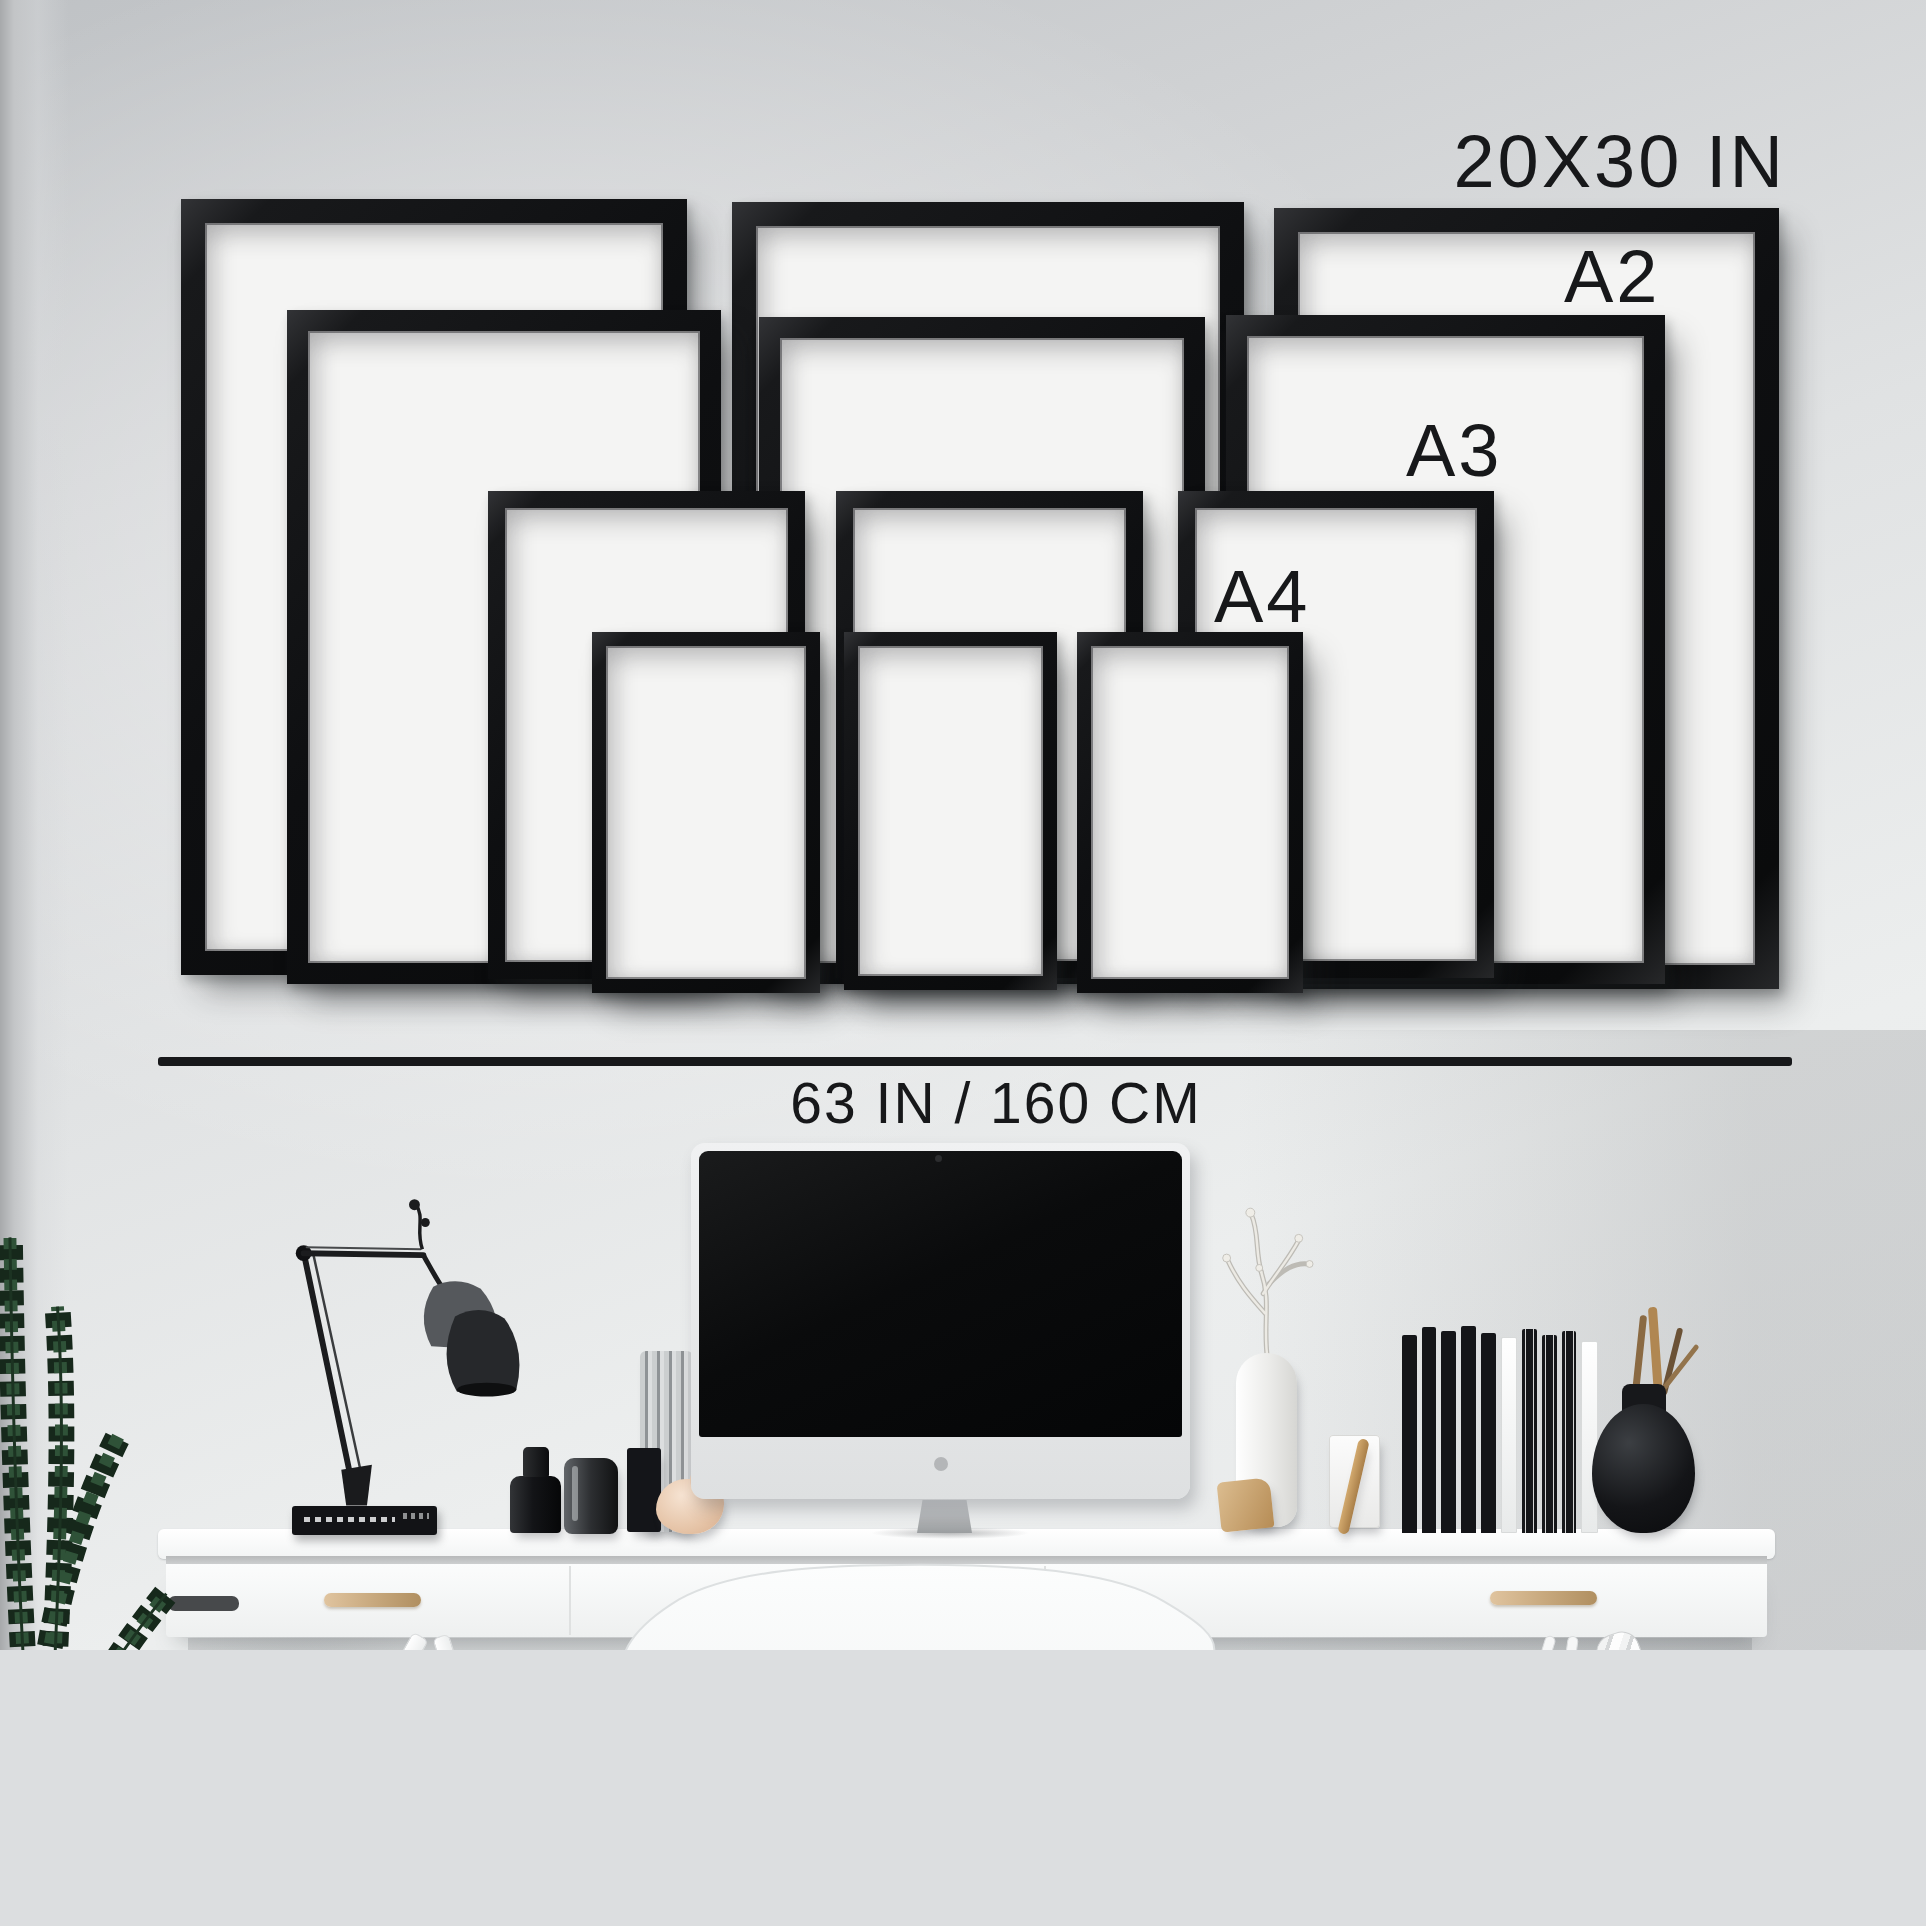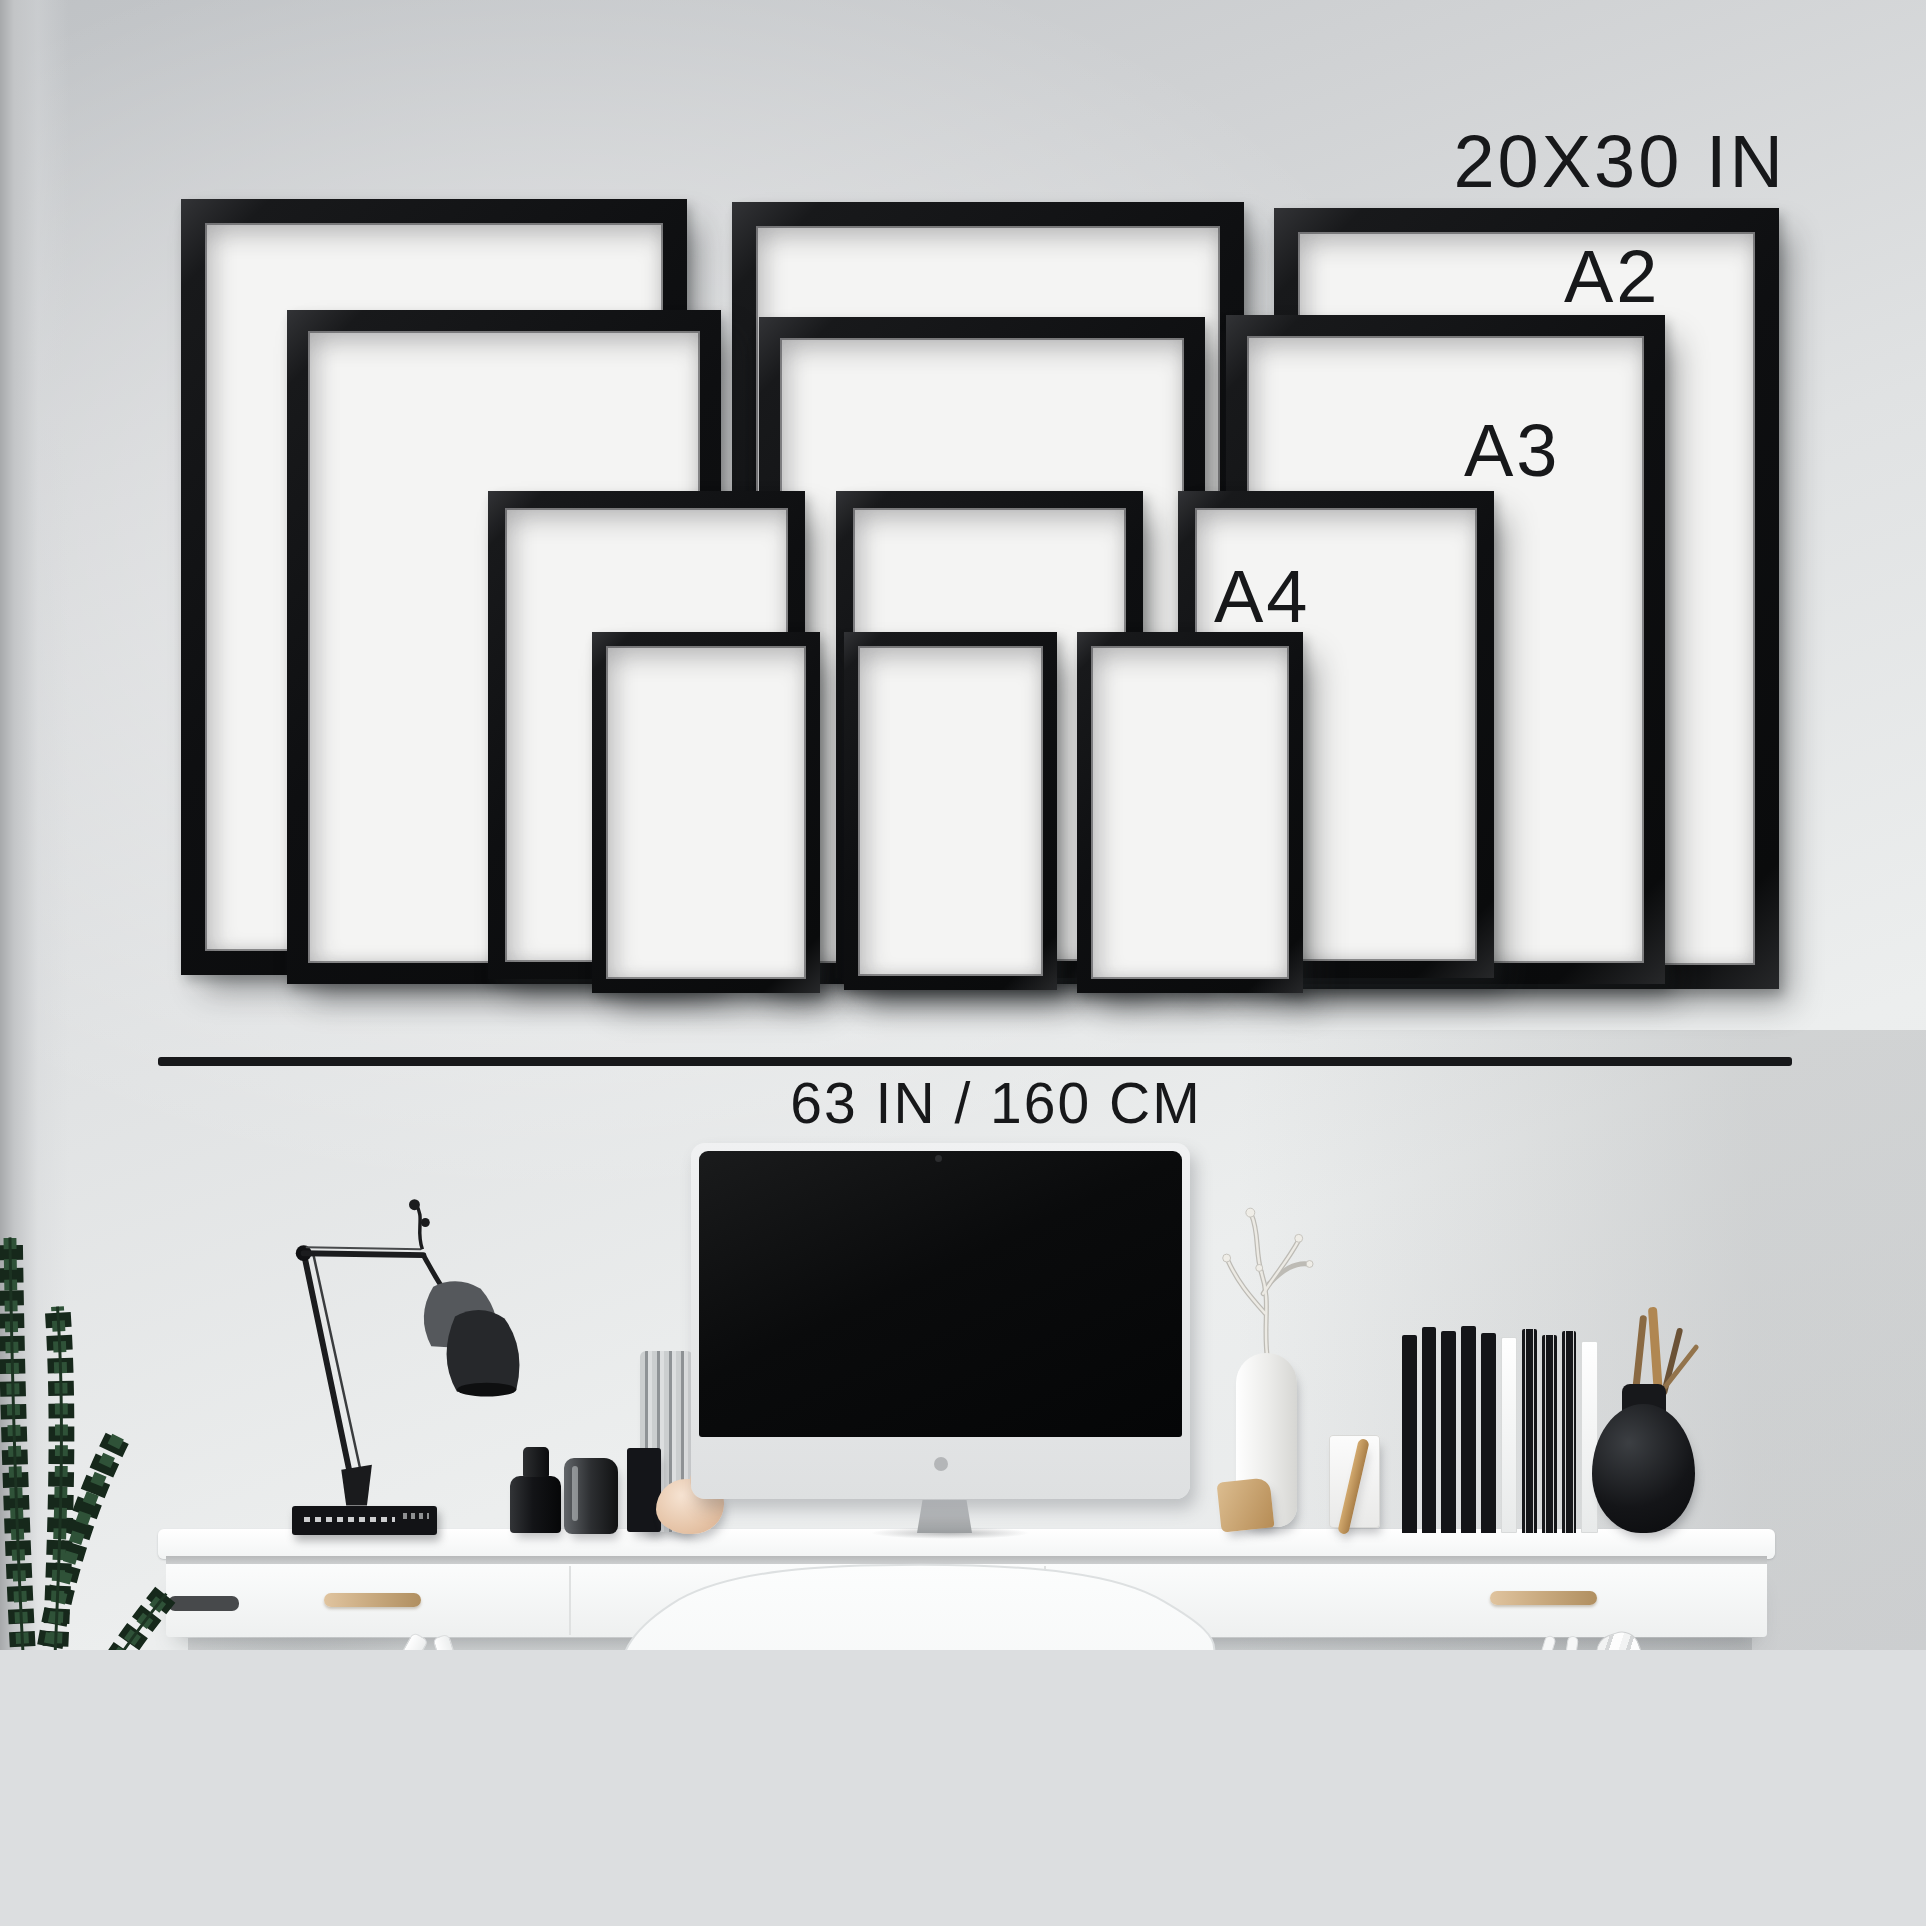--- a/index.html
+++ b/index.html
@@ -154,21 +154,21 @@
     </div>
   <div class="frame" style="left:844px;top:632px;width:213px;height:358px;--bw:14px">
       <div class="paper"></div>
     </div>
   <div class="frame" style="left:1077px;top:632px;width:226px;height:361px;--bw:14px">
       <div class="paper"></div>
     </div>
 
   <div class="lbl" style="right:141px;top:125px">20X30 IN</div>
   <div class="lbl" style="left:1564px;top:240px">A2</div>
-  <div class="lbl" style="left:1464px;top:414px">A3</div>
+  <div class="lbl" style="left:1406px;top:414px">A3</div>
   <div class="lbl" style="left:1214px;top:560px">A4</div>
 
   <div class="abs divider"></div>
   <div class="measure-lbl" style="left:952px;top:1075px">63 IN / 160 CM</div>
 
   <div class="abs shadow-underdesk"></div>
   <div class="abs desk-top"></div>
   <div class="abs desk-seam"></div>
   <div class="abs desk-apron"></div>
   <div class="seam-v" style="left:569px"></div>

